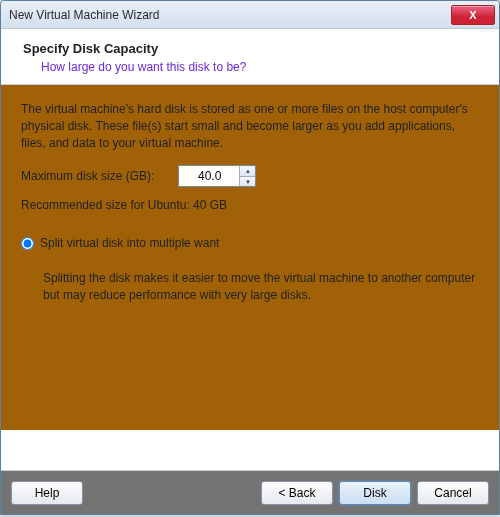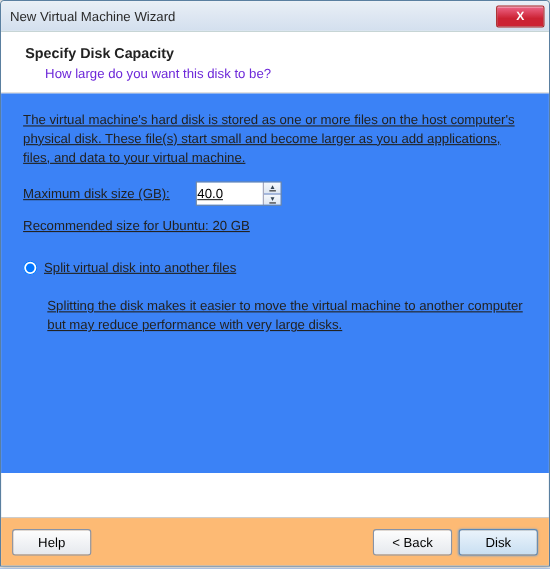--- a/index.html
+++ b/index.html
@@ -4,34 +4,34 @@
   <style>
     * { box-sizing: border-box; margin: 0; padding: 0; }
     body { font-family: "Segoe UI", Tahoma, sans-serif; font-size: 12px; width: 500px; height: 517px; overflow: hidden; background: #f0f0f0; }
     .window { width: 500px; height: 515px; border: 1px solid #5a7fa0; background: #fff; display: flex; flex-direction: column; border-radius: 4px 4px 0 0; box-shadow: 0 0 6px rgba(0,0,0,0.3); }
     .titlebar { height: 28px; background: linear-gradient(#e9eff6,#d3dfee); display: flex; align-items: center; padding-left: 8px; border-bottom: 1px solid #bcc; border-radius: 4px 4px 0 0; }
     .titlebar-text { color: #2a2a2a; flex: 1; font-size: 12px; }
     .close-btn { width: 44px; height: 20px; background: linear-gradient(#e68 0%,#c23 60%); border: 1px solid #a22; border-radius: 2px; margin-right: 4px; display: flex; align-items: center; justify-content: center; color: #fff; font-weight: bold; font-size: 11px; cursor: pointer; box-shadow: inset 0 1px 0 rgba(255,255,255,0.4); }
     .header { padding: 12px 5px 10px 22px; border-bottom: 1px solid #ccc; background: #fff; }
     .header-title { font-weight: bold; font-size: 13px; color: #222; margin-bottom: 4px; }
     .header-sub { font-size: 12px; color: #6d28d9; padding-left: 18px; }
-    .content { flex: 1; padding: 16px 20px 10px 20px; background: #3b82f6; color: #222; text-decoration: underline; }
+    .content { flex: 1; padding: 16px 20px 10px 20px; background: #a16207; color: #222; }
     .para { margin-bottom: 14px; line-height: 1.4; }
     .row-size { display: flex; align-items: center; gap: 24px; margin-bottom: 10px; }
     .row-size label { }
     .spinner { display: flex; border: 1px solid #7a9; border: 1px solid #789; height: 22px; }
-    .spinner input { width: 60px; border: none; padding-right: 18px; font-size: 12px; outline: none; }
+    .spinner input { width: 60px; border: none; text-align: right; padding-right: 18px; font-size: 12px; outline: none; }
     .spinner-btns { display: flex; flex-direction: column; width: 16px; border-left: 1px solid #aab; }
     .spin-btn { flex: 1; background: linear-gradient(#f5f8fc,#dde6f2); display: flex; align-items: center; justify-content: center; font-size: 6px; color: #345; cursor: pointer; border-bottom: 1px solid #aab; }
     .spin-btn:last-child { border-bottom: none; }
     .radios { margin-top: 22px; }
     .radio-row { display: flex; align-items: center; gap: 6px; margin-bottom: 10px; }
     .radio-row input { }
     .radio-desc { margin: 20px 0 0 22px; line-height: 1.4; }
-    .footer { height: 44px; border-top: 1px solid #ccc; background: #fdba74; display: flex; align-items: center; padding: 0 10px; gap: 6px; margin-top: 40px; }
+    .footer { height: 44px; border-top: 1px solid #ccc; background: #737373; display: flex; align-items: center; padding: 0 10px; gap: 6px; margin-top: 40px; }
     .footer .spacer { flex: 1; }
     .btn { min-width: 72px; height: 24px; border: 1px solid #8a9; border: 1px solid #8893a6; background: linear-gradient(#fdfdfd,#e6e9ee); border-radius: 3px; font-size: 12px; cursor: pointer; padding: 0 8px; }
     .btn.next { background: linear-gradient(#eaf3fb,#c9dff2); border-color: #5a88b8; box-shadow: 0 0 2px #6da0d8; }
   </style>
 </head>
 <body>
 
 <div class="window">
   <div class="titlebar">
     <span class="titlebar-text">New Virtual Machine Wizard</span>
@@ -52,30 +52,31 @@
       <label>Maximum disk size (GB):</label>
       <div class="spinner">
         <input type="text" value="40.0" style="">
         <div class="spinner-btns">
           <div class="spin-btn">▲</div>
           <div class="spin-btn">▼</div>
         </div>
       </div>
     </div>
 
-    <div class="para">Recommended size for Ubuntu: 20 GB</div>
+    <div class="para">Recommended size for Ubuntu: 40 GB</div>
 
     <div class="radios">
       <div class="radio-row">
         <input type="radio" name="diskopt" checked="" style="">
-        <span>Split virtual disk into another files</span>
+        <span>Split virtual disk into multiple want</span>
       </div>
       <div class="radio-desc">Splitting the disk makes it easier to move the virtual machine to another computer but may reduce performance with very large disks.</div>
     </div>
   </div>
 
   <div class="footer">
     <button class="btn">Help</button>
     <div class="spacer"></div>
     <button class="btn">&lt; Back</button>
     <button class="btn next">Disk</button>
+    <button class="btn">Cancel</button>
   </div>
 </div>
 
 </body></html>

